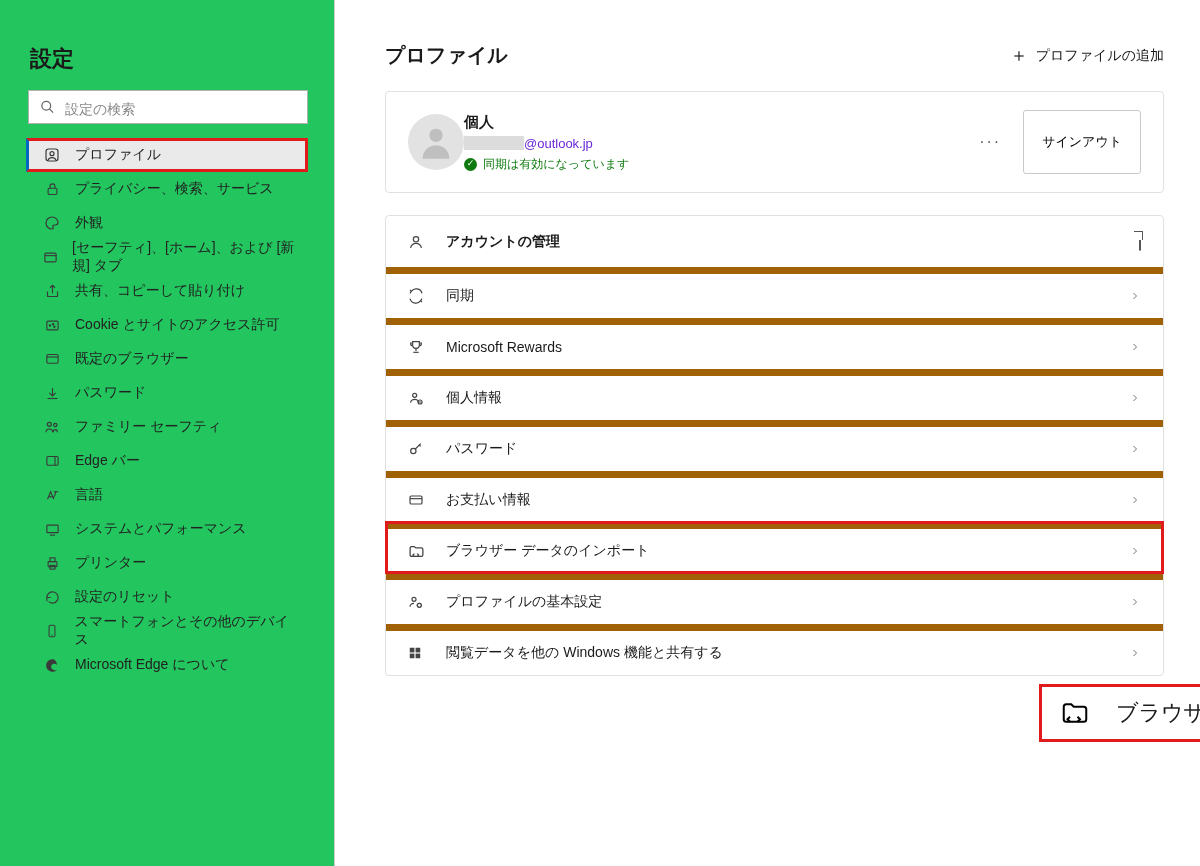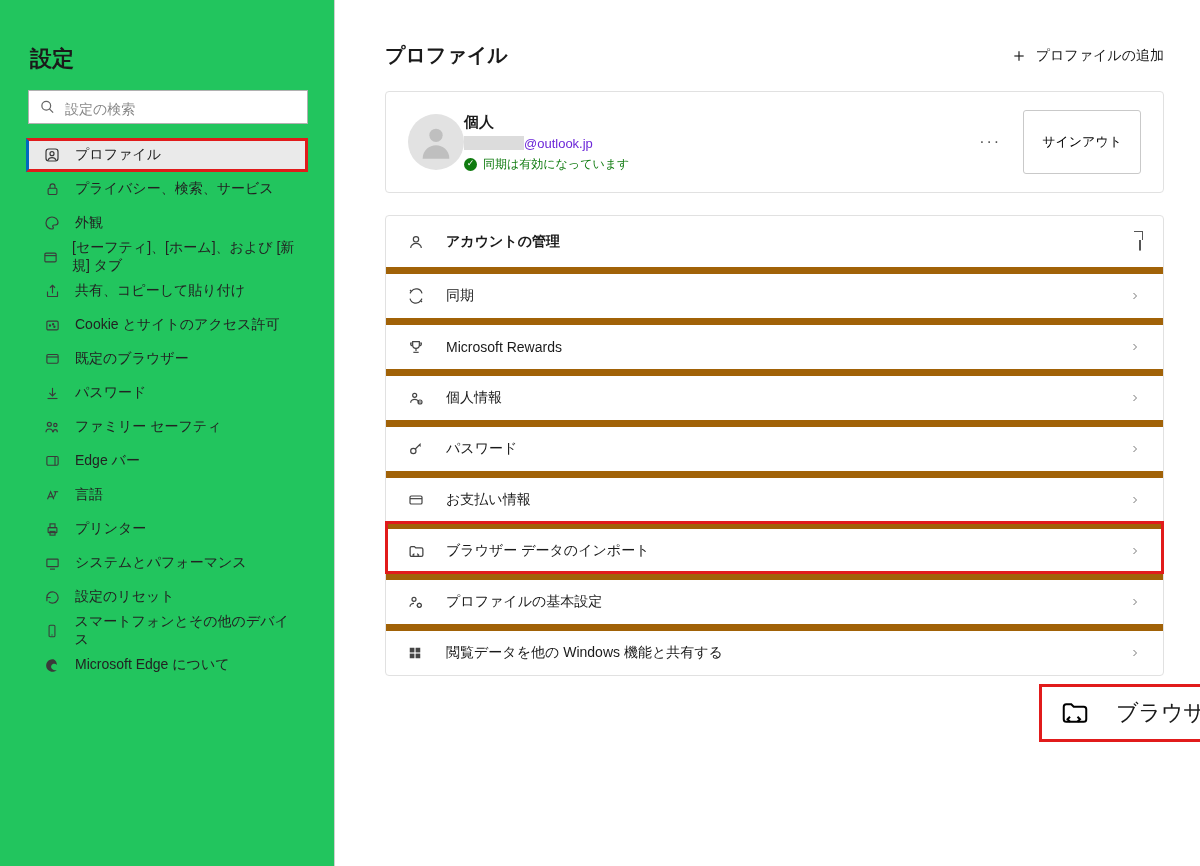--- a/index.html
+++ b/index.html
@@ -333,35 +333,35 @@
             <line x1="6" y1="14" x2="12" y2="14"></line>
             <path d="M14 6h7"></path>
             <path d="M17 6c0 4-2 8-4 10"></path>
           </svg>
         </span>
       <span>言語</span>
     </li>
     <li class="nav-item">
       <span class="icon">
           <svg width="15" height="15" viewBox="0 0 24 24" fill="none" stroke="currentColor" stroke-width="1.8">
+            <rect x="3" y="5" width="18" height="12" rx="1"></rect>
+            <line x1="8" y1="21" x2="16" y2="21"></line>
+          </svg>
+        </span>
+      <span>システムとパフォーマンス</span>
+    </li>
+    <li class="nav-item">
+      <span class="icon">
+          <svg width="15" height="15" viewBox="0 0 24 24" fill="none" stroke="currentColor" stroke-width="1.8">
             <rect x="5" y="9" width="14" height="8" rx="1"></rect>
             <rect x="8" y="3" width="8" height="6"></rect>
             <rect x="8" y="15" width="8" height="6"></rect>
           </svg>
         </span>
       <span>プリンター</span>
-    </li>
-    <li class="nav-item">
-      <span class="icon">
-          <svg width="15" height="15" viewBox="0 0 24 24" fill="none" stroke="currentColor" stroke-width="1.8">
-            <rect x="3" y="5" width="18" height="12" rx="1"></rect>
-            <line x1="8" y1="21" x2="16" y2="21"></line>
-          </svg>
-        </span>
-      <span>システムとパフォーマンス</span>
     </li>
     <li class="nav-item">
       <span class="icon">
           <svg width="15" height="15" viewBox="0 0 24 24" fill="none" stroke="currentColor" stroke-width="1.8">
             <path d="M3 12a9 9 0 1 1 3 6.7"></path>
             <polyline points="3 18 3 12 9 12"></polyline>
           </svg>
         </span>
       <span>設定のリセット</span>
     </li>

